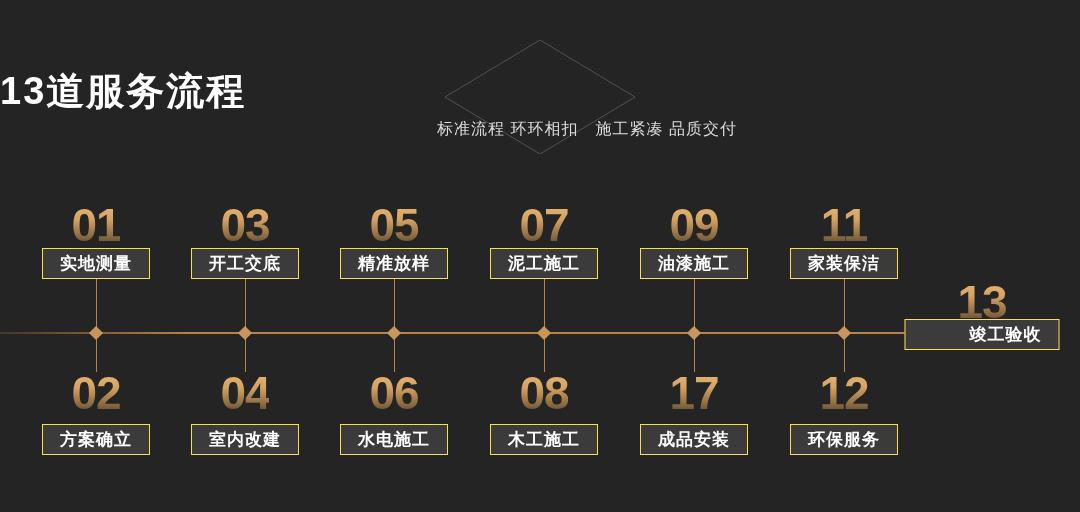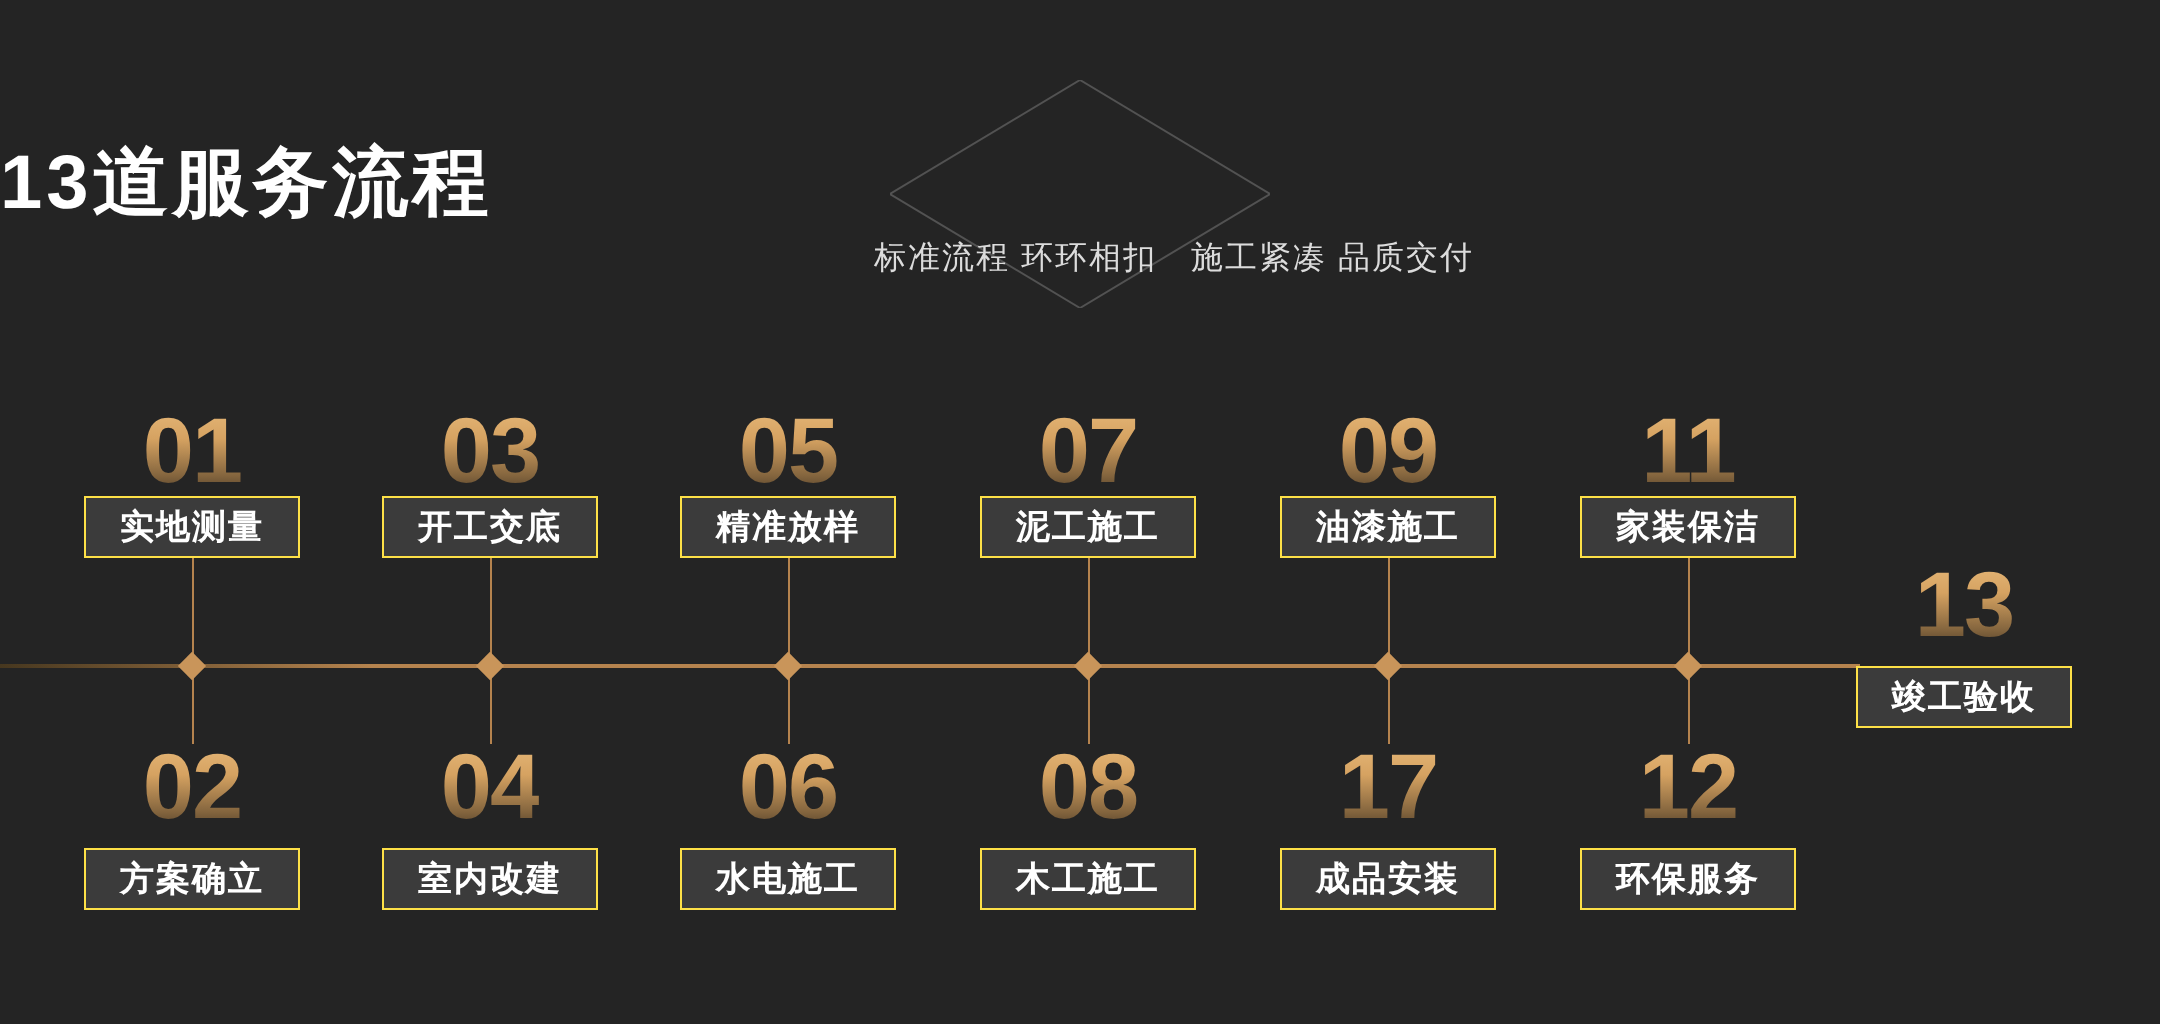--- a/index.html
+++ b/index.html
@@ -54,21 +54,21 @@
     width:106px;height:29px;line-height:29px;
     background:#3b3b3b;border:1px solid #fde047;
     color:#ffffff;font-size:17px;font-weight:bold;letter-spacing:1px;
     text-align:center;white-space:nowrap;
   }
   .box.top{top:248px;}
   .box.bottom{top:424px;}
 
   
   .col-final .num{top:279px;text-align:right;}
-  .col-final .box{top:333px;}
+  .col-final .box{top:319px;padding-left:47px;}
 </style>
 </head>
 <body>
 
 <div class="stage">
 
   <svg class="header-diamond" width="190" height="114">
     <polygon points="95,0 190,57 95,114 0,57" fill="none" stroke="#525252" stroke-width="1"></polygon>
   </svg>
   <div class="page-title">13道服务流程</div>

